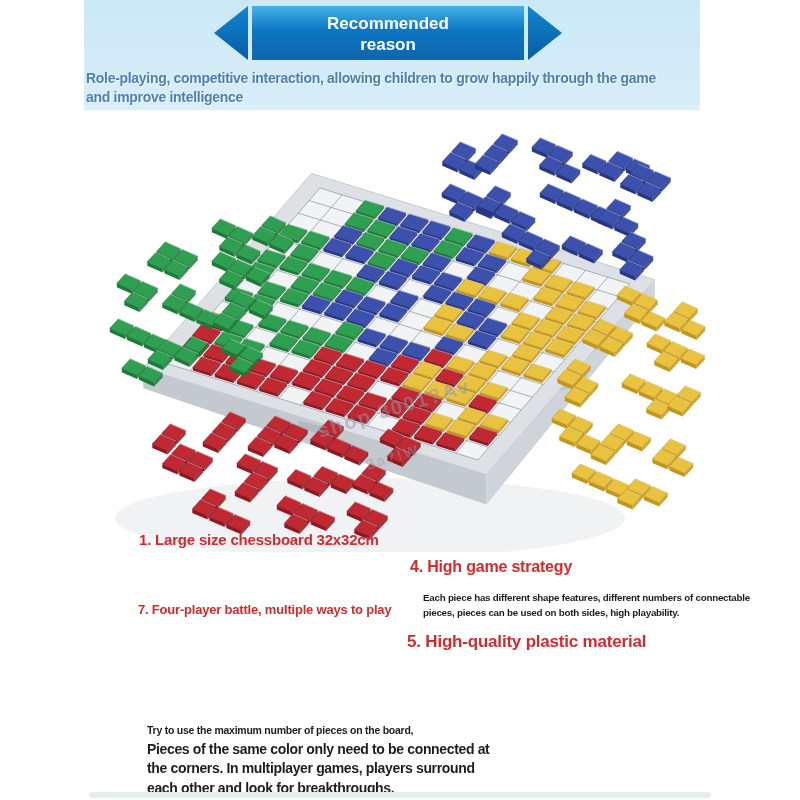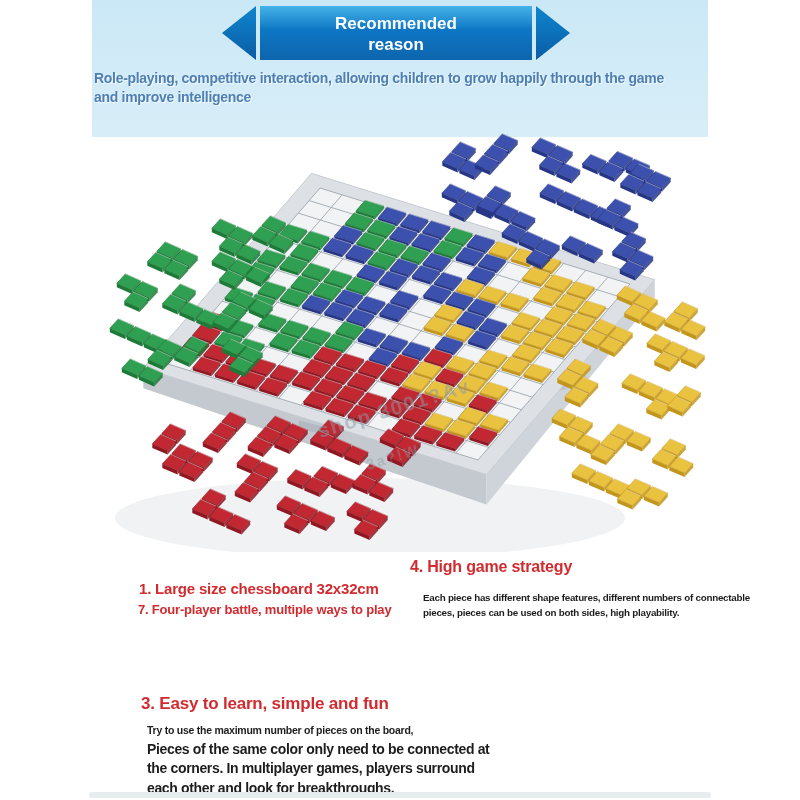--- a/index.html
+++ b/index.html
@@ -1,34 +1,34 @@
 <!DOCTYPE html>
 <html style="--heading-red: #d22b2f; --body-ink: #1d1d1d; --banner-bg: #cbe8f6; --subtitle-blue: #4d7fb2; --ribbon-blue: #0d76c4;"><head>
 <meta charset="utf-8">
 <style>
   html,body{margin:0;padding:0;}
   body{width:800px;height:800px;background:#ffffff;font-family:"Liberation Sans",sans-serif;}
   .page{position:relative;width:800px;height:800px;overflow:hidden;background:#fff;}
 
   
-  .banner{position:absolute;left:92px;top:0;width:616px;height:137px;
+  .banner{position:absolute;left:84px;top:0;width:616px;height:110px;
           background:linear-gradient(180deg,var(--banner-bg) 0%,#d8eef9 100%);}
   .ribbon{position:absolute;left:118px;top:5px;width:372px;height:56px;}
   .ribbon text{font-family:"Liberation Sans",sans-serif;font-weight:bold;fill:#ffffff;}
   .subtitle{position:absolute;left:2px;top:69px;width:612px;text-align:left;
             white-space:pre-line;font-size:14px;line-height:19px;font-weight:bold;
             color:var(--subtitle-blue);letter-spacing:-0.3px;
             text-shadow:1px 1px 1px rgba(255,255,255,.85);}
 
   
   .photo{position:absolute;left:70px;top:126px;width:660px;height:426px;}
 
   
   .h{position:absolute;font-weight:bold;color:var(--heading-red);letter-spacing:-0.2px;white-space:nowrap;}
-  .h1{left:139px;top:580px;font-size:15px;}
+  .h1{left:139px;top:531px;font-size:15px;}
   .h2{left:138px;top:602px;font-size:13px;}
   .h3{left:141px;top:694px;font-size:17px;}
   .h4{left:410px;top:558px;font-size:16px;}
   .h5{left:407px;top:632px;font-size:17px;}
   .note{position:absolute;font-weight:bold;color:var(--body-ink);font-size:9.8px;
         letter-spacing:-0.25px;white-space:pre-line;line-height:14.5px;}
   .n1{left:89px;top:581px;}
   .n3{left:147px;top:723px;font-size:10.5px;}
   .n4{left:415px;top:591px;margin-left:8px;}
   .body{position:absolute;font-weight:bold;color:var(--body-ink);font-size:14px;
@@ -1355,25 +1355,25 @@
       <polygon points="555.9,363.4 571.2,370.1 562.6,379.6 547.3,372.9" fill="#e9c23f" stroke="#c2951d" stroke-width="0.6"></polygon>
       <line x1="555.875" y1="363.4" x2="571.175" y2="370.15" stroke="#ffffff" stroke-width="1" opacity="0.4"></line>
       <text fill="#8e99a6" opacity="0.5" font-size="20" font-weight="bold" letter-spacing="2" font-family="&quot;Liberation Sans&quot;,sans-serif" transform="translate(250,312) rotate(-17)">shop 3001?Av</text>
       <text fill="#8e99a6" opacity="0.4" font-size="15" font-weight="bold" letter-spacing="2" font-family="&quot;Liberation Sans&quot;,sans-serif" transform="translate(298,344) rotate(-17)">3a?!W</text>
     </svg>
 
   <div class="h h1">1. Large size chessboard 32x32cm</div>
 
   <div class="h h2">7. Four-player battle, multiple ways to play</div>
 
-  <div class="h h3">3. Easy to learn, simple and fun</div>
   <div class="note n3">Try to use the maximum number of pieces on the board,</div>
   <div class="body b3">Pieces of the same color only need to be connected at
 the corners. In multiplayer games, players surround
 each other and look for breakthroughs.</div>
 
   <div class="h h4">4. High game strategy</div>
   <div class="note n4">Each piece has different shape features, different numbers of connectable
 pieces, pieces can be used on both sides, high playability.</div>
 
+  <div class="h h5">5. High-quality plastic material</div>
 
   <div class="edge"></div>
 </div>
 
 </body></html>

